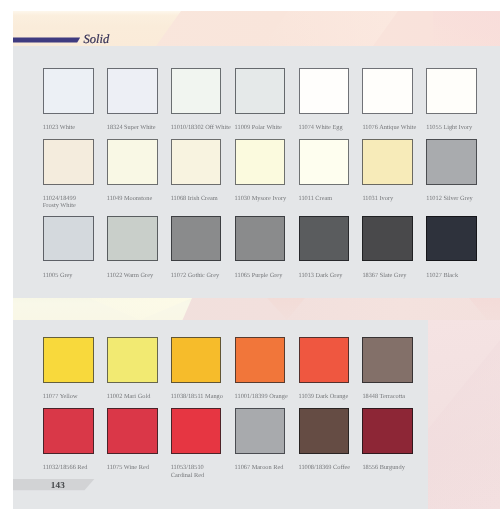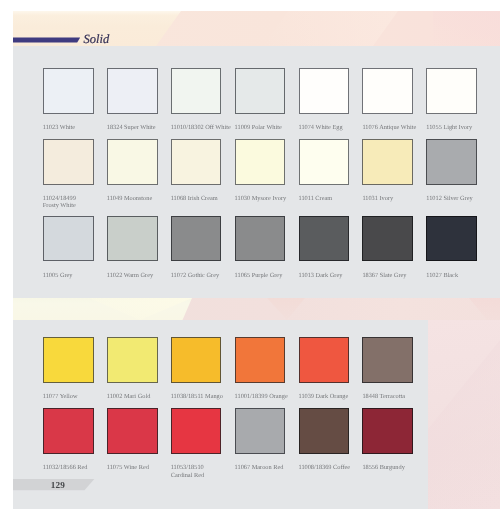--- a/index.html
+++ b/index.html
@@ -79,21 +79,21 @@
     <div id="mfd"></div>
   </div>
   <div class="panel" id="panel2"></div>
   <div id="pinkright">
     <div id="pinkfacet"></div>
   </div>
 
   <svg class="pagebanner" width="84" height="13" viewBox="0 0 84 13">
     <polygon points="0,0 81.3,0 71.5,11.3 0,11.3" fill="#d2d3d5"></polygon>
   </svg>
-  <div class="pagenum">129</div>
+  <div class="pagenum">143</div>
 <div class="sw" style="left: 42.8px; top: 68px; width: 50.8px; height: 45.6px; background: rgb(236, 240, 245); border-color: rgb(105, 108, 114);"></div>
     <div class="lbl" style="left: 42.8px; top: 123.7px; width: 62px;">11023 White</div>
     <div class="sw" style="left: 106.8px; top: 68px; width: 50.8px; height: 45.6px; background: rgb(237, 239, 245); border-color: rgb(105, 108, 114);"></div>
     <div class="lbl" style="left: 106.8px; top: 123.7px; width: 62px;">18324 Super White</div>
     <div class="sw" style="left: 170.7px; top: 68px; width: 50.8px; height: 45.6px; background: rgb(241, 245, 240); border-color: rgb(106, 110, 113);"></div>
     <div class="lbl" style="left: 170.7px; top: 123.7px; width: 62px;">11010/18302 Off White</div>
     <div class="sw" style="left: 234.6px; top: 68px; width: 50.8px; height: 45.6px; background: rgb(229, 233, 233); border-color: rgb(101, 105, 109);"></div>
     <div class="lbl" style="left: 234.6px; top: 123.7px; width: 62px;">11009 Polar White</div>
     <div class="sw" style="left: 298.5px; top: 68px; width: 50.8px; height: 45.6px; background: rgb(255, 254, 252); border-color: rgb(112, 114, 119);"></div>
     <div class="lbl" style="left: 298.5px; top: 123.7px; width: 62px;">11074 White Egg</div>

